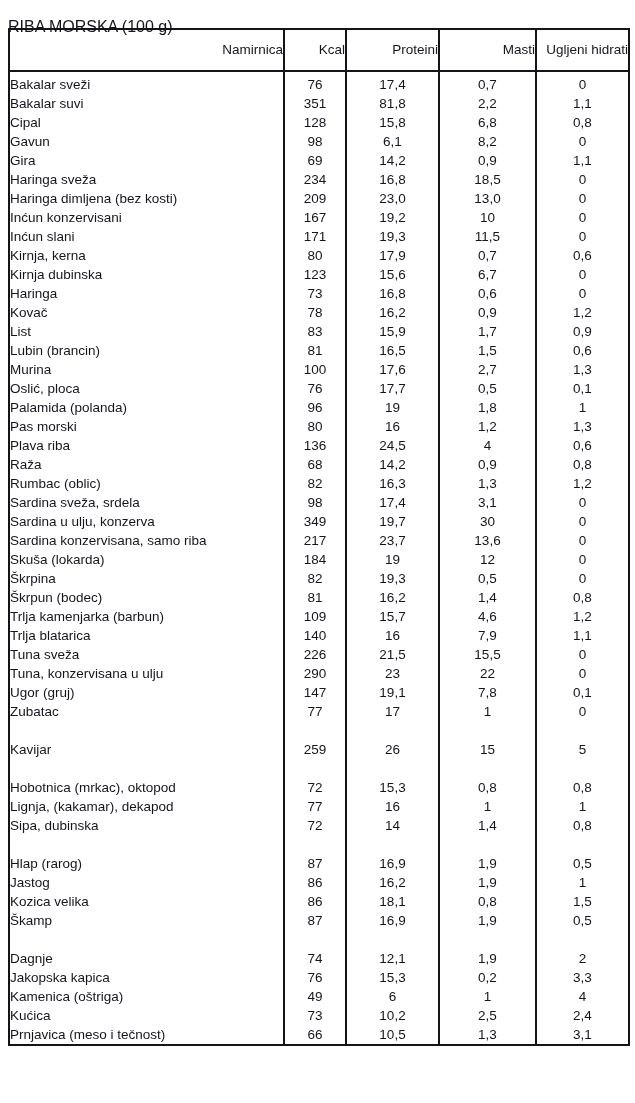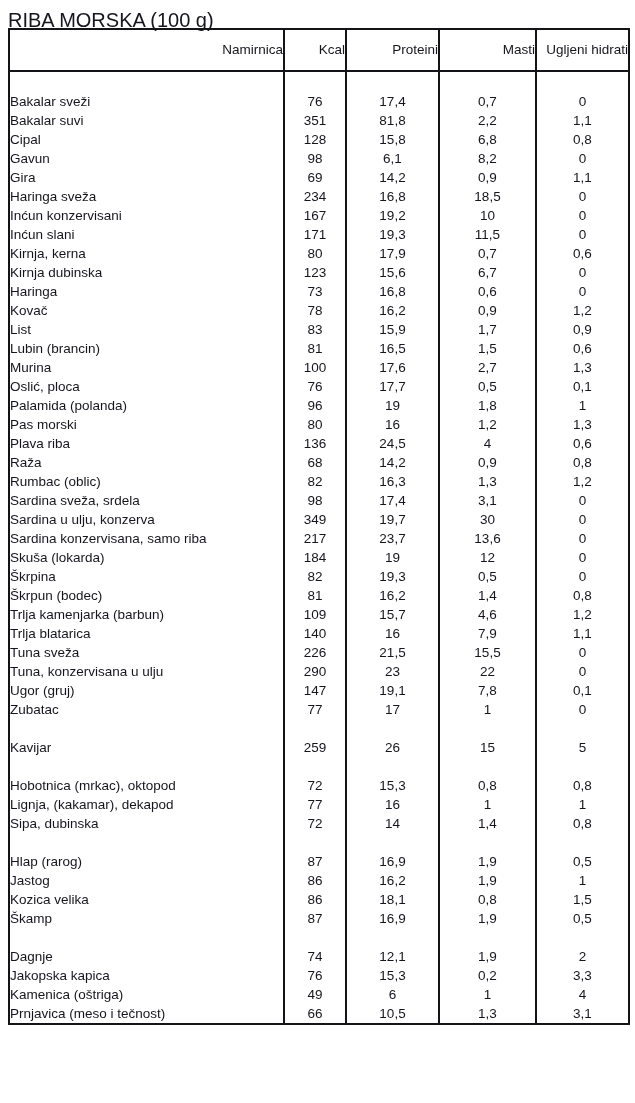--- a/index.html
+++ b/index.html
@@ -14,22 +14,22 @@
   }
   .page {
     position: relative;
     width: 635px;
     height: 1103px;
     background: #ffffff;
   }
   .doc-title {
     position: absolute;
     left: 8px;
-    top: 9px;
-    font-size: 20px;
+    top: 16px;
+    font-size: 16px;
     line-height: 22px;
     color: #15151d;
     white-space: nowrap;
   }
   table.nutrition {
     position: absolute;
     left: 8px;
     top: 28px;
     width: 620px;
     border-collapse: collapse;
@@ -63,21 +63,21 @@
     line-height: 19px;
   }
   td.name-cell {
     text-align: left;
     padding-left: 5px;
   }
   td.num-cell {
     text-align: center;
   }
   tbody tr.first-row td {
-    padding-top: 20px;
+    padding-top: 3px;
   }
 </style>
 </head>
 <body>
 
 <div class="page">
 
   <div class="doc-title">RIBA MORSKA (100 g)</div>
 
   <table class="nutrition">
@@ -134,20 +134,27 @@
           <td class="num-cell">1,1</td>
         </tr>
         <tr>
           <td class="name-cell">Haringa sveža</td>
           <td class="num-cell">234</td>
           <td class="num-cell">16,8</td>
           <td class="num-cell">18,5</td>
           <td class="num-cell">0</td>
         </tr>
         <tr>
+          <td class="name-cell">Haringa dimljena (bez kosti)</td>
+          <td class="num-cell">209</td>
+          <td class="num-cell">23,0</td>
+          <td class="num-cell">13,0</td>
+          <td class="num-cell">0</td>
+        </tr>
+        <tr>
           <td class="name-cell">Inćun konzervisani</td>
           <td class="num-cell">167</td>
           <td class="num-cell">19,2</td>
           <td class="num-cell">10</td>
           <td class="num-cell">0</td>
         </tr>
         <tr>
           <td class="name-cell">Inćun slani</td>
           <td class="num-cell">171</td>
           <td class="num-cell">19,3</td>
@@ -426,20 +433,27 @@
           <td class="num-cell">15,3</td>
           <td class="num-cell">0,2</td>
           <td class="num-cell">3,3</td>
         </tr>
         <tr>
           <td class="name-cell">Kamenica (oštriga)</td>
           <td class="num-cell">49</td>
           <td class="num-cell">6</td>
           <td class="num-cell">1</td>
           <td class="num-cell">4</td>
+        </tr>
+        <tr>
+          <td class="name-cell">Kućica</td>
+          <td class="num-cell">73</td>
+          <td class="num-cell">10,2</td>
+          <td class="num-cell">2,5</td>
+          <td class="num-cell">2,4</td>
         </tr>
         <tr>
           <td class="name-cell">Prnjavica (meso i tečnost)</td>
           <td class="num-cell">66</td>
           <td class="num-cell">10,5</td>
           <td class="num-cell">1,3</td>
           <td class="num-cell">3,1</td>
         </tr>
       </tbody>
   </table>

